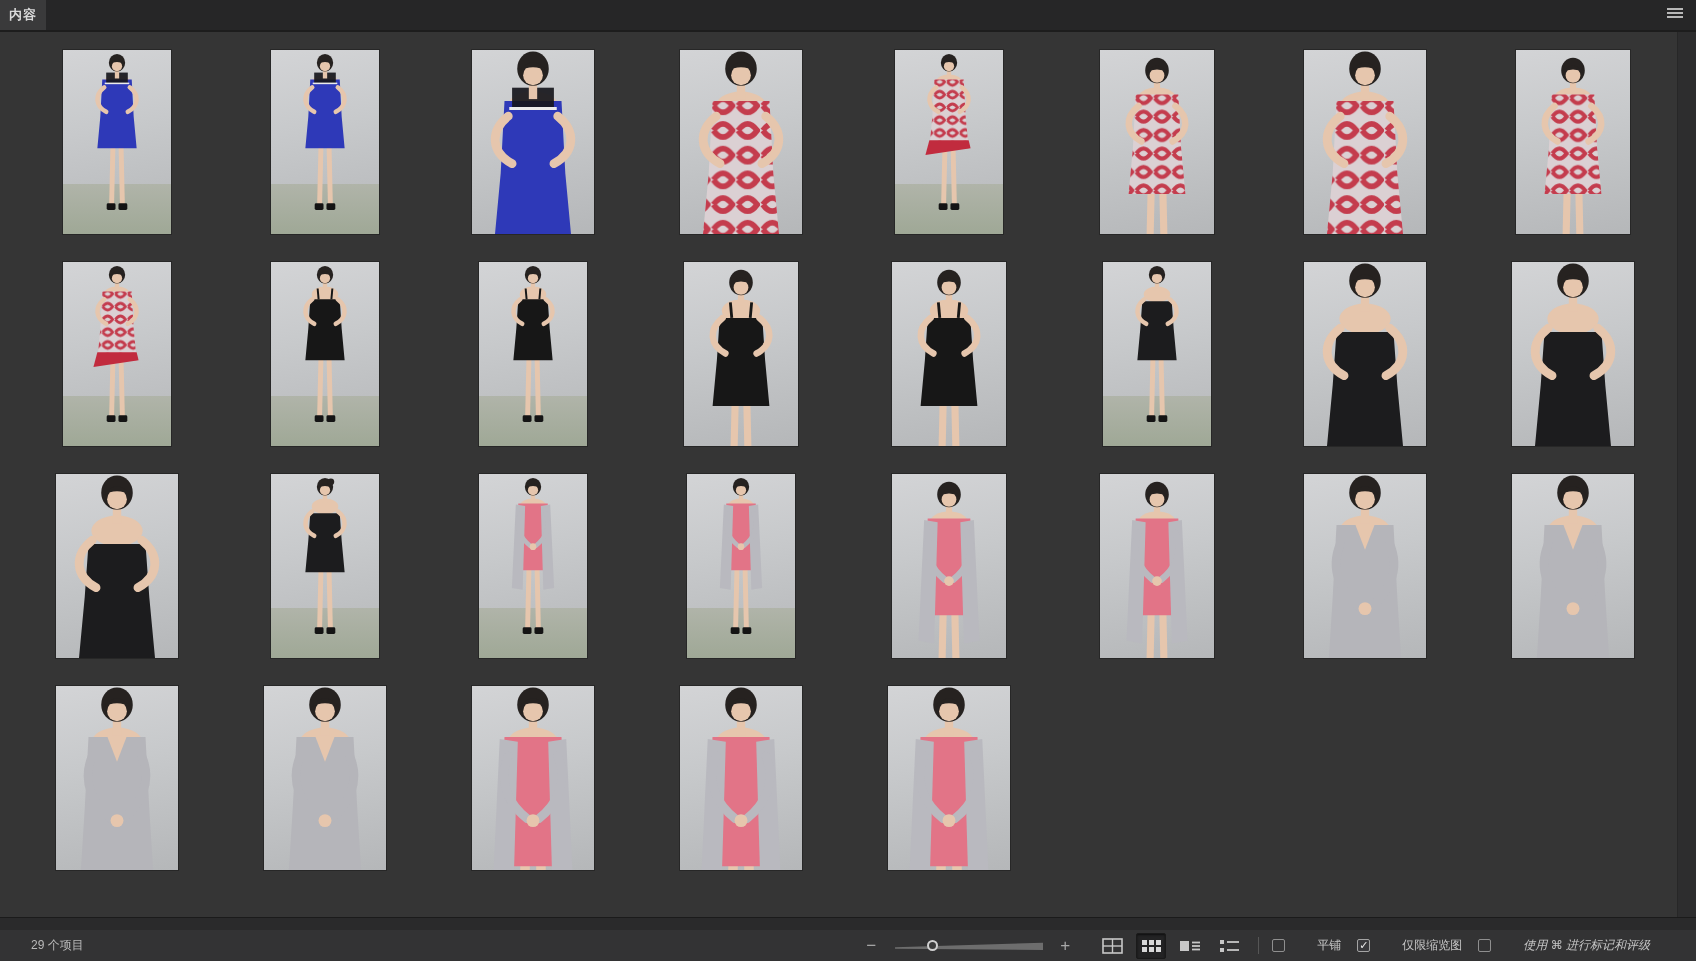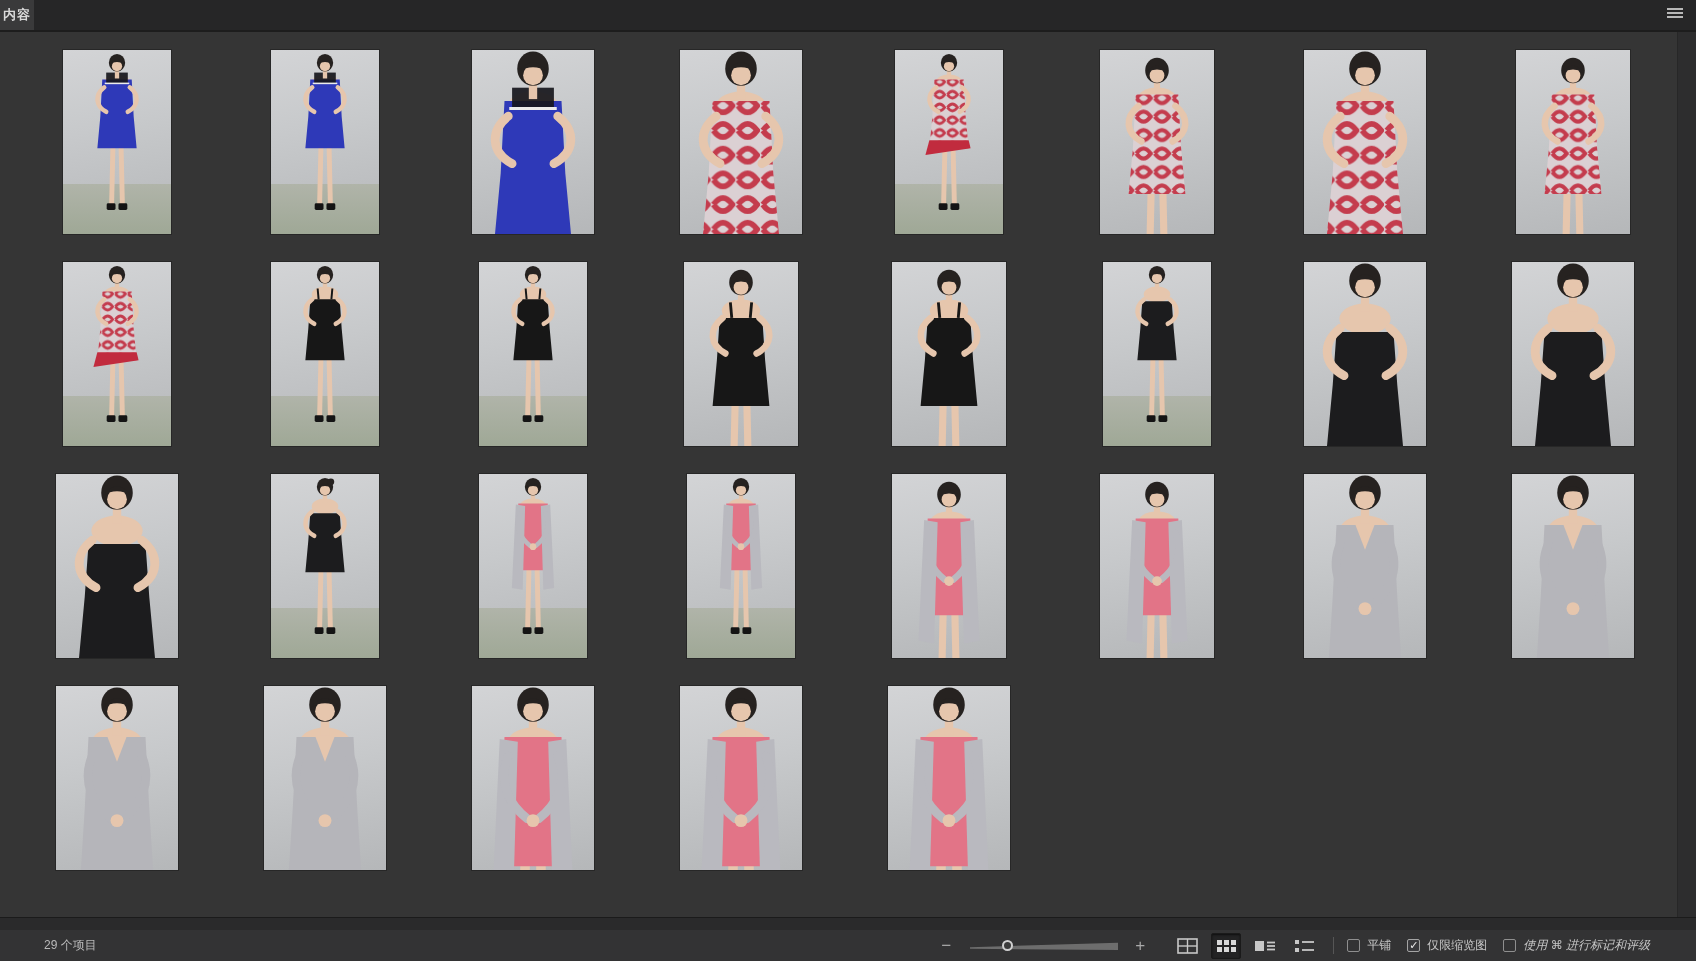--- a/index.html
+++ b/index.html
@@ -4,21 +4,21 @@
 <style>
   html,body{margin:0;padding:0;}
   body{
     width:1696px;height:961px;overflow:hidden;position:relative;
     background:#353535;font-family:"Liberation Sans","DejaVu Sans",sans-serif;
     -webkit-font-smoothing:antialiased;
   }
   
   .tabbar{height:30px;background:#262627;border-bottom:2px solid #1d1d1d;position:relative;}
   .tab{
-    display:inline-flex;align-items:center;height:30px;padding:0 3px;
+    display:inline-flex;align-items:center;height:30px;padding:0 9px;
     background:#3a3a3b;color:#d9d9d9;font-size:13px;font-weight:bold;letter-spacing:1px;cursor:default;
   }
   .panel-menu{position:absolute;right:13px;top:8px;width:16px;height:13px;cursor:pointer;}
   .panel-menu span{display:block;height:2px;background:#b8b8b8;margin-bottom:2px;}
   
   .content{position:relative;height:886px;background:#353535;}
   .scroll-gutter{
     position:absolute;top:0;right:0;width:18px;height:100%;
     background:#2d2d2e;border-left:1px solid #272727;
   }
@@ -41,41 +41,41 @@
     background:linear-gradient(#b0b4a9 0%,#9fa896 100%);
   }
   .thumb svg{position:absolute;left:0;top:0;width:100%;height:100%;}
   
   .bottom{position:absolute;left:0;bottom:0;width:100%;}
   .bottom-edge{height:12px;background:#2a2a2b;border-top:1px solid #1b1b1b;}
   .bar{
     height:31px;background:#333334;display:flex;align-items:center;
     color:#bcbcbc;font-size:12px;
   }
-  .items-count{margin-left:44px;color:#b9b9b9;}
+  .items-count{margin-left:31px;color:#b9b9b9;}
   .bar-right{margin-left:auto;display:flex;align-items:center;padding-right:46px;}
   .zoom-btn{
     color:#a9a9a9;font-size:17px;line-height:17px;width:16px;text-align:center;
     cursor:pointer;user-select:none;
   }
   .slider{position:relative;width:150px;height:16px;margin:0 14px;cursor:pointer;}
   .slider svg{position:absolute;inset:0;}
   .knob{
     position:absolute;top:2.5px;width:11px;height:11px;border-radius:50%;
     background:#3b3b3b;border:2px solid #d0d0d0;box-sizing:border-box;cursor:pointer;
   }
   .view-btns{display:flex;align-items:center;margin-left:24px;}
   .vbtn{
     width:28px;height:24px;display:flex;align-items:center;justify-content:center;
     cursor:pointer;border-radius:2px;margin-left:9px;border:1px solid transparent;
   }
   .vbtn:first-child{margin-left:0;}
   .vbtn.active{background:#232324;border-color:#1a1a1a;box-shadow:inset 0 1px 2px rgba(0,0,0,.6);}
   .vdivider{width:1px;height:17px;background:#565656;margin:0 13px 0 14px;}
-  .cbgroup{display:flex;align-items:center;margin-right:16px;cursor:pointer;}
+  .cbgroup{display:flex;align-items:center;margin-right:16px;cursor:pointer;gap:25px;}
   .cbgroup:last-child{margin-right:0;font-style:italic;}
   .cbox{
     width:13px;height:13px;box-sizing:border-box;border:1px solid #8f8f8f;border-radius:2px;
     background:transparent;margin-right:7px;display:flex;align-items:center;justify-content:center;
     font-size:11px;line-height:11px;color:#efefef;font-weight:bold;
   }
   .cbox.checked{background:#3a3a3d;border-color:#a4a4a4;}
   .cblabel{color:#c6c6c6;white-space:nowrap;}
 </style>
 </head>

